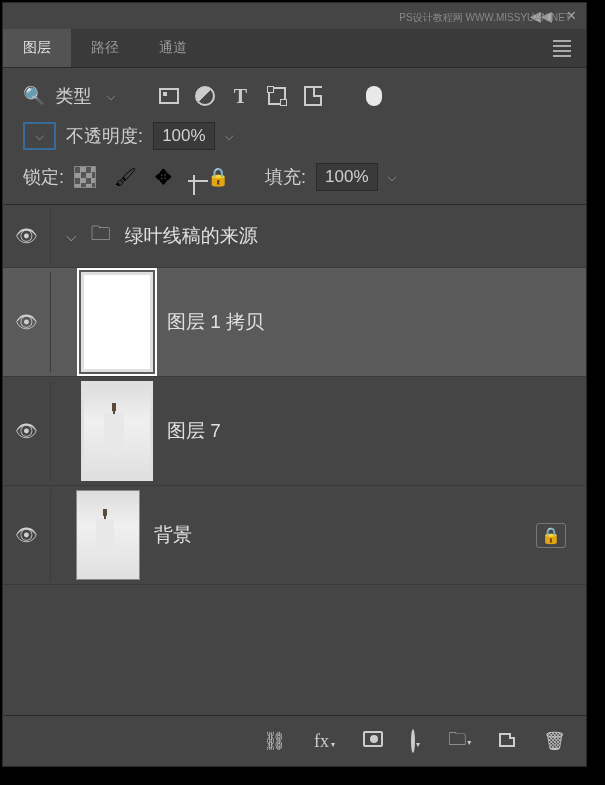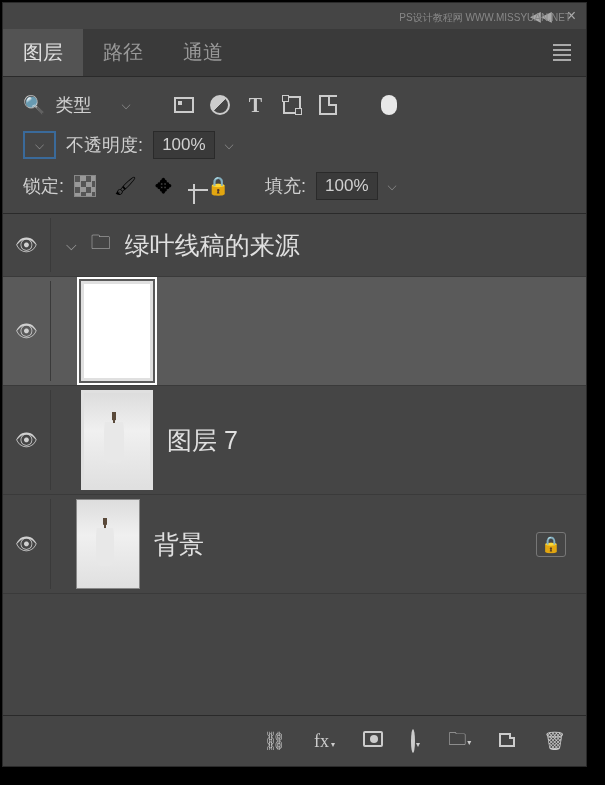--- a/index.html
+++ b/index.html
@@ -3,27 +3,27 @@
 <meta charset="utf-8">
 <style>
 * { margin: 0; padding: 0; box-sizing: border-box; font-family: "Microsoft YaHei", sans-serif; }
 body { background: #000; width: 605px; height: 785px; }
 .panel { background: #454545; width: 585px; height: 765px; margin: 2px; border: 1px solid #2a2a2a; position: relative; }
 .watermark { position: absolute; top: 8px; right: 15px; color: #888; font-size: 10px; z-index: 100; }
 .panel-top-controls { display: flex; justify-content: flex-end; align-items: center; padding: 4px 10px; gap: 15px; }
 .collapse-icon { color: #aaa; font-size: 14px; cursor: pointer; }
 .close-x { color: #aaa; font-size: 16px; cursor: pointer; }
 .tabs { display: flex; background: #3a3a3a; border-bottom: 1px solid #2a2a2a; }
-.tab { padding: 10px 20px; color: #999; font-size: 20px; cursor: pointer; }
+.tab { padding: 10px 20px; color: #999; font-size: 14px; cursor: pointer; }
 .tab.active { background: #535353; color: #e0e0e0; }
 .panel-menu { margin-left: auto; padding: 10px 15px; color: #aaa; cursor: pointer; display: flex; align-items: center; }
 .row { display: flex; align-items: center; padding: 8px 20px; gap: 10px; }
 .filter-row { padding-top: 15px; }
 .search-icon { color: #ccc; font-size: 18px; }
-.dropdown { color: #d0d0d0; font-size: 18px; display: flex; align-items: center; gap: 30px; }
+.dropdown { color: #d0d0d0; font-size: 18px; display: flex; align-items: center; gap: 15px; }
 .carrot { color: #999; font-size: 12px; }
 .icon-btn { width: 26px; height: 26px; display: inline-flex; align-items: center; justify-content: center; color: #ccc; cursor: pointer; }
 .icon-sq { width: 20px; height: 16px; border: 2px solid #ccc; display: inline-block; position: relative; }
 .icon-sq::after { content: ''; position: absolute; top: 2px; left: 2px; width: 4px; height: 4px; background: #ccc; }
 .icon-circ { width: 20px; height: 20px; border-radius: 50%; background: linear-gradient(135deg, #ccc 50%, #454545 50%); border: 2px solid #ccc; }
 .icon-T { font-weight: bold; font-size: 20px; font-family: serif; }
 .icon-shape { width: 18px; height: 18px; border: 2px solid #ccc; position: relative; }
 .icon-shape::before, .icon-shape::after { content: ''; position: absolute; width: 5px; height: 5px; border: 1px solid #ccc; background: #454545; }
 .icon-shape::before { top: -3px; left: -3px; }
 .icon-shape::after { bottom: -3px; right: -3px; }
@@ -51,21 +51,21 @@
 .layer-content { display: flex; align-items: center; padding-left: 10px; flex: 1; gap: 14px; }
 .indent1 { padding-left: 30px; }
 .group-row .layer-content { padding: 10px 0 10px 15px; }
 .disclose { color: #999; font-size: 14px; }
 .folder { color: #bbb; font-size: 20px; }
 .thumb { width: 72px; height: 100px; border: 3px solid #e0e0e0; background: #fff; display: inline-flex; align-items: center; justify-content: center; overflow: hidden; }
 .thumb.selected-thumb { outline: 2px solid #fff; outline-offset: 2px; }
 .thumb.bg-thumb { width: 64px; height: 90px; border: 1px solid #888; }
 .thumb-img { width: 100%; height: 100%; background: linear-gradient(180deg, #ddd 0%, #f0f0f0 40%, #e0e0e0 100%); position: relative; }
 .figure { position: absolute; top: 20%; left: 30%; width: 30%; height: 55%; background: radial-gradient(ellipse at top, #5a4a3a 15%, transparent 16%), linear-gradient(180deg, transparent 20%, #e8e8e8 20%); border-radius: 40% 40% 20% 20%; }
-.layer-name { color: #e0e0e0; font-size: 25px; }
+.layer-name { color: #e0e0e0; font-size: 19px; }
 .lock-badge { margin-left: auto; margin-right: 20px; color: #bbb; font-size: 16px; border: 1px solid #777; border-radius: 3px; padding: 2px 4px; }
 .footer { position: absolute; bottom: 0; left: 0; right: 0; display: flex; justify-content: flex-end; align-items: center; gap: 28px; padding: 10px 20px; border-top: 1px solid #2a2a2a; background: #454545; }
 .footer .fic { color: #ccc; font-size: 18px; cursor: pointer; }
 .fic-link { font-size: 16px; }
 .menu-lines { display: inline-flex; flex-direction: column; gap: 3px; }
 .menu-lines span { display: block; width: 18px; height: 2px; background: #aaa; }
 .drop-tri { position: absolute; font-size: 8px; color: #ccc; }
 </style>
 </head>
 <body>
@@ -154,20 +154,21 @@
         <span class="layer-name">绿叶线稿的来源</span>
       </div>
     </div>
 
     <div class="layer-row selected">
       <div class="vis-col">
           <span class="eye">👁</span>
         </div>
       <div class="layer-content indent1">
         <div class="thumb selected-thumb"></div>
+        <span class="layer-name">图层 1 拷贝</span>
       </div>
     </div>
 
     <div class="layer-row">
       <div class="vis-col">
           <span class="eye">👁</span>
         </div>
       <div class="layer-content indent1">
         <div class="thumb">
             <div class="thumb-img">

